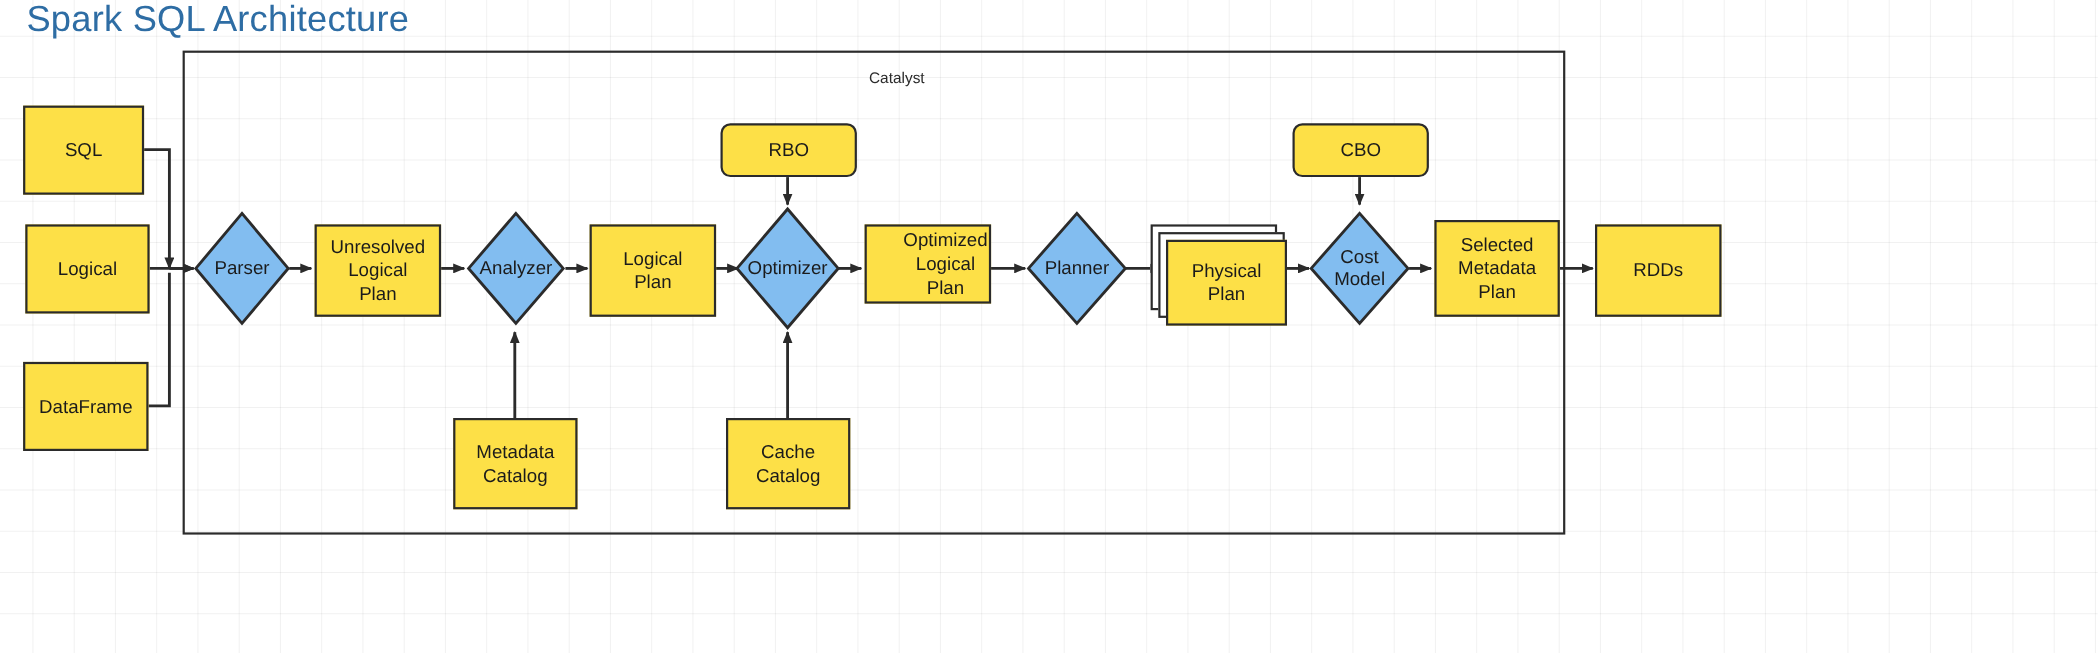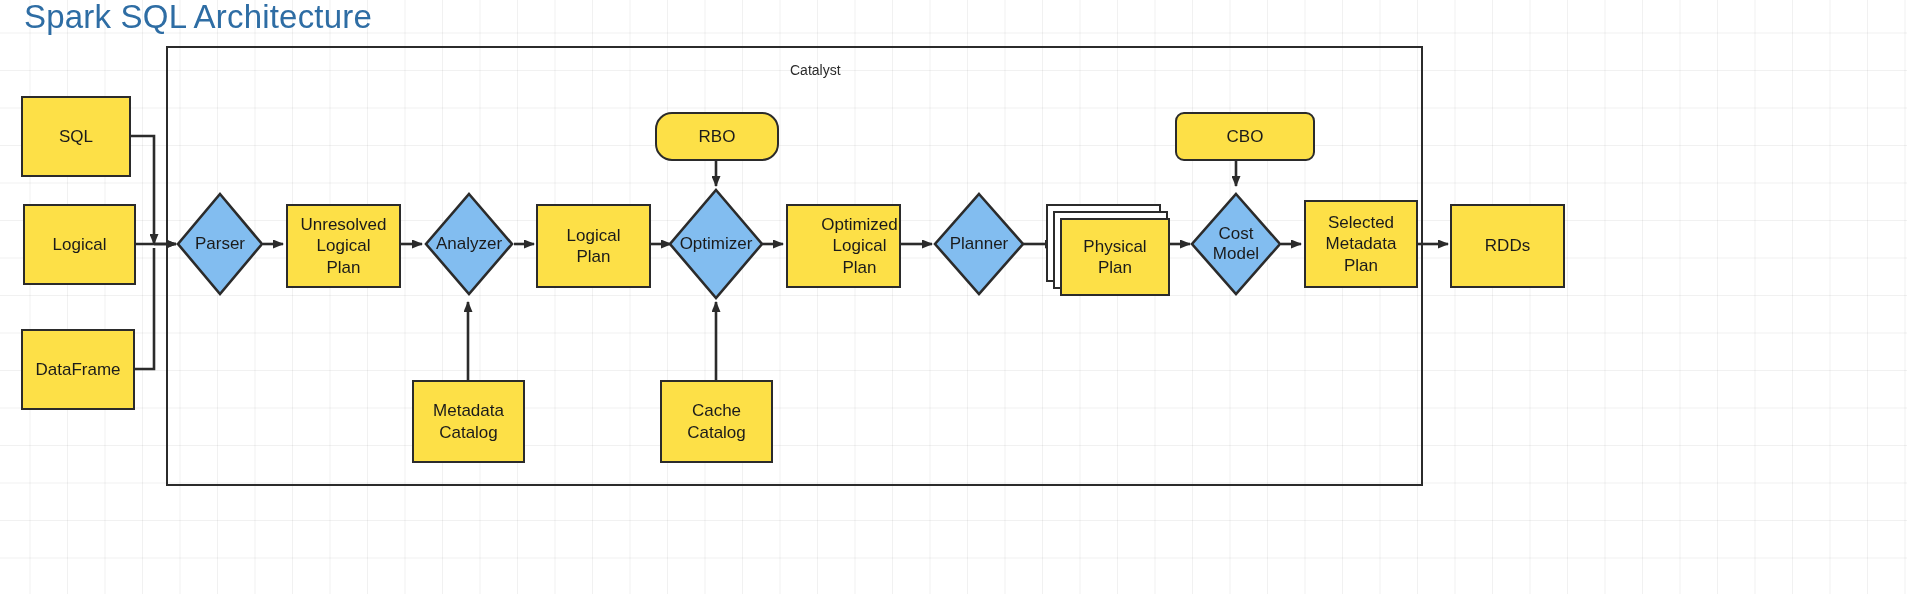--- a/index.html
+++ b/index.html
@@ -145,21 +145,21 @@
 Plan</span>
 </div>
 
 <div class="dia-wrap" style="left:668px;top:188px;width:96px;height:112px;">
   <svg width="96" height="112" viewBox="0 0 96 112">
     <polygon points="48,2 94,56 48,110 2,56" fill="#82BDF0" stroke="#2b2b2b" stroke-width="2.6"></polygon>
   </svg>
   <div class="dia-text lbl2">Optimizer</div>
 </div>
 
-<div class="node rect" style="left:786px;top:204px;width:115px;height:84px;padding-left:32px;">
+<div class="node rect" style="left:786px;top:204px;width:115px;height:72px;padding-left:32px;">
   <span class="lbl2">Optimized
 Logical
 Plan</span>
 </div>
 
 <div class="dia-wrap" style="left:933px;top:192px;width:92px;height:104px;">
   <svg width="92" height="104" viewBox="0 0 92 104">
     <polygon points="46,2 90,52 46,102 2,52" fill="#82BDF0" stroke="#2b2b2b" stroke-width="2.6"></polygon>
   </svg>
   <div class="dia-text lbl2">Planner</div>
@@ -183,25 +183,25 @@
 <div class="node rect" style="left:1304px;top:200px;width:114px;height:88px;">
   <span class="lbl2">Selected
 Metadata
 Plan</span>
 </div>
 
 <div class="node rect" style="left:1450px;top:204px;width:115px;height:84px;">
   <span class="lbl2">RDDs</span>
 </div>
 
-<div class="node rect rounded" style="left:655px;top:112px;width:124px;height:49px;border-radius:17px;">
+<div class="node rect rounded" style="left:655px;top:112px;width:124px;height:49px;">
   <span class="lbl2">RBO</span>
 </div>
 
-<div class="node rect rounded" style="left:1175px;top:112px;width:140px;height:49px;">
+<div class="node rect rounded" style="left:1175px;top:112px;width:124px;height:49px;">
   <span class="lbl2">CBO</span>
 </div>
 
 <div class="node rect" style="left:412px;top:380px;width:113px;height:83px;">
   <span class="lbl2">Metadata
 Catalog</span>
 </div>
 
 <div class="node rect" style="left:660px;top:380px;width:113px;height:83px;">
   <span class="lbl2">Cache

